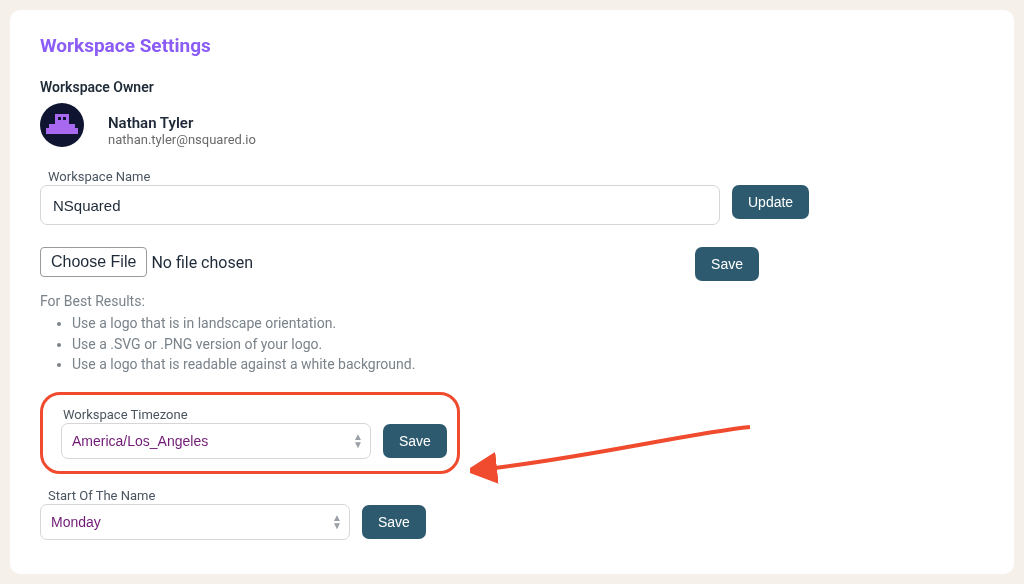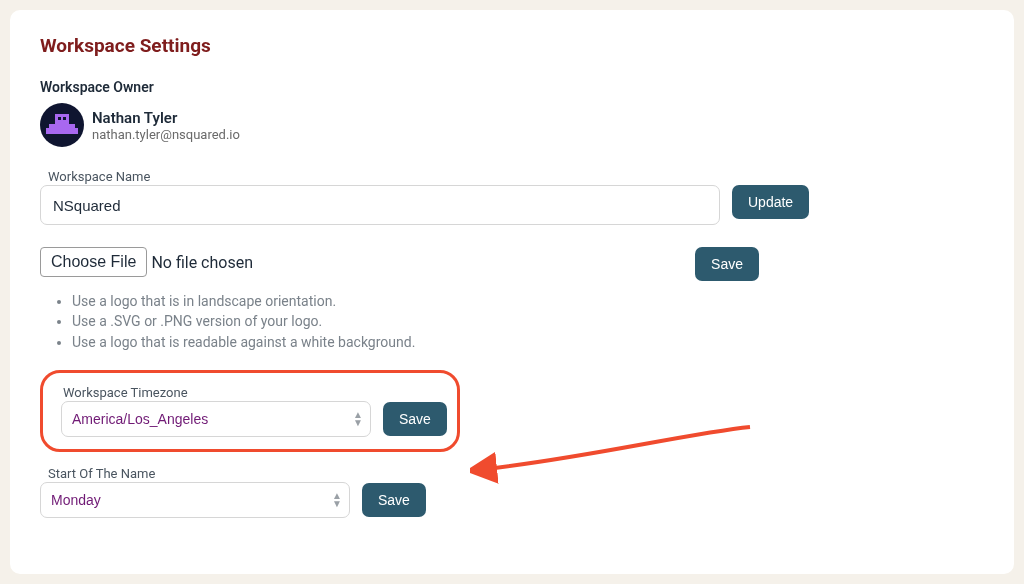--- a/index.html
+++ b/index.html
@@ -17,33 +17,33 @@
     .card {
       background: #ffffff;
       border-radius: 10px;
       padding: 24px 30px 30px 30px;
       height: 100%;
       position: relative;
     }
     .page-title {
       font-size: 19px;
       font-weight: 700;
-      color: #7f1d1d;
+      color: #8b5cf6;
       margin-bottom: 22px;
     }
     .section-label {
       font-size: 14px;
       font-weight: 600;
       color: #1e2a38;
       margin-bottom: 8px;
     }
     .owner-row {
       display: flex;
-      align-items: center;
-      gap: 8px;
+      align-items: flex-end;
+      gap: 24px;
       margin-bottom: 22px;
     }
     .avatar {
       width: 44px;
       height: 44px;
       border-radius: 50%;
       background: #0f1530;
       display: flex;
       align-items: center;
       justify-content: center;
@@ -268,20 +268,21 @@
   
   <div class="section-logo">
     <div class="file-row">
       <div class="file-picker">
         <button class="file-btn">Choose File</button>
         <span class="file-status">No file chosen</span>
       </div>
       <button class="btn" style="margin-right:225px">Save</button>
     </div>
     <div class="help-text">
+      <div>For Best Results:</div>
       <ul>
         <li>Use a logo that is in landscape orientation.</li>
         <li>Use a .SVG or .PNG version of your logo.</li>
         <li>Use a logo that is readable against a white background.</li>
       </ul>
     </div>
   </div>
 
   
   <div class="tz-highlight">

